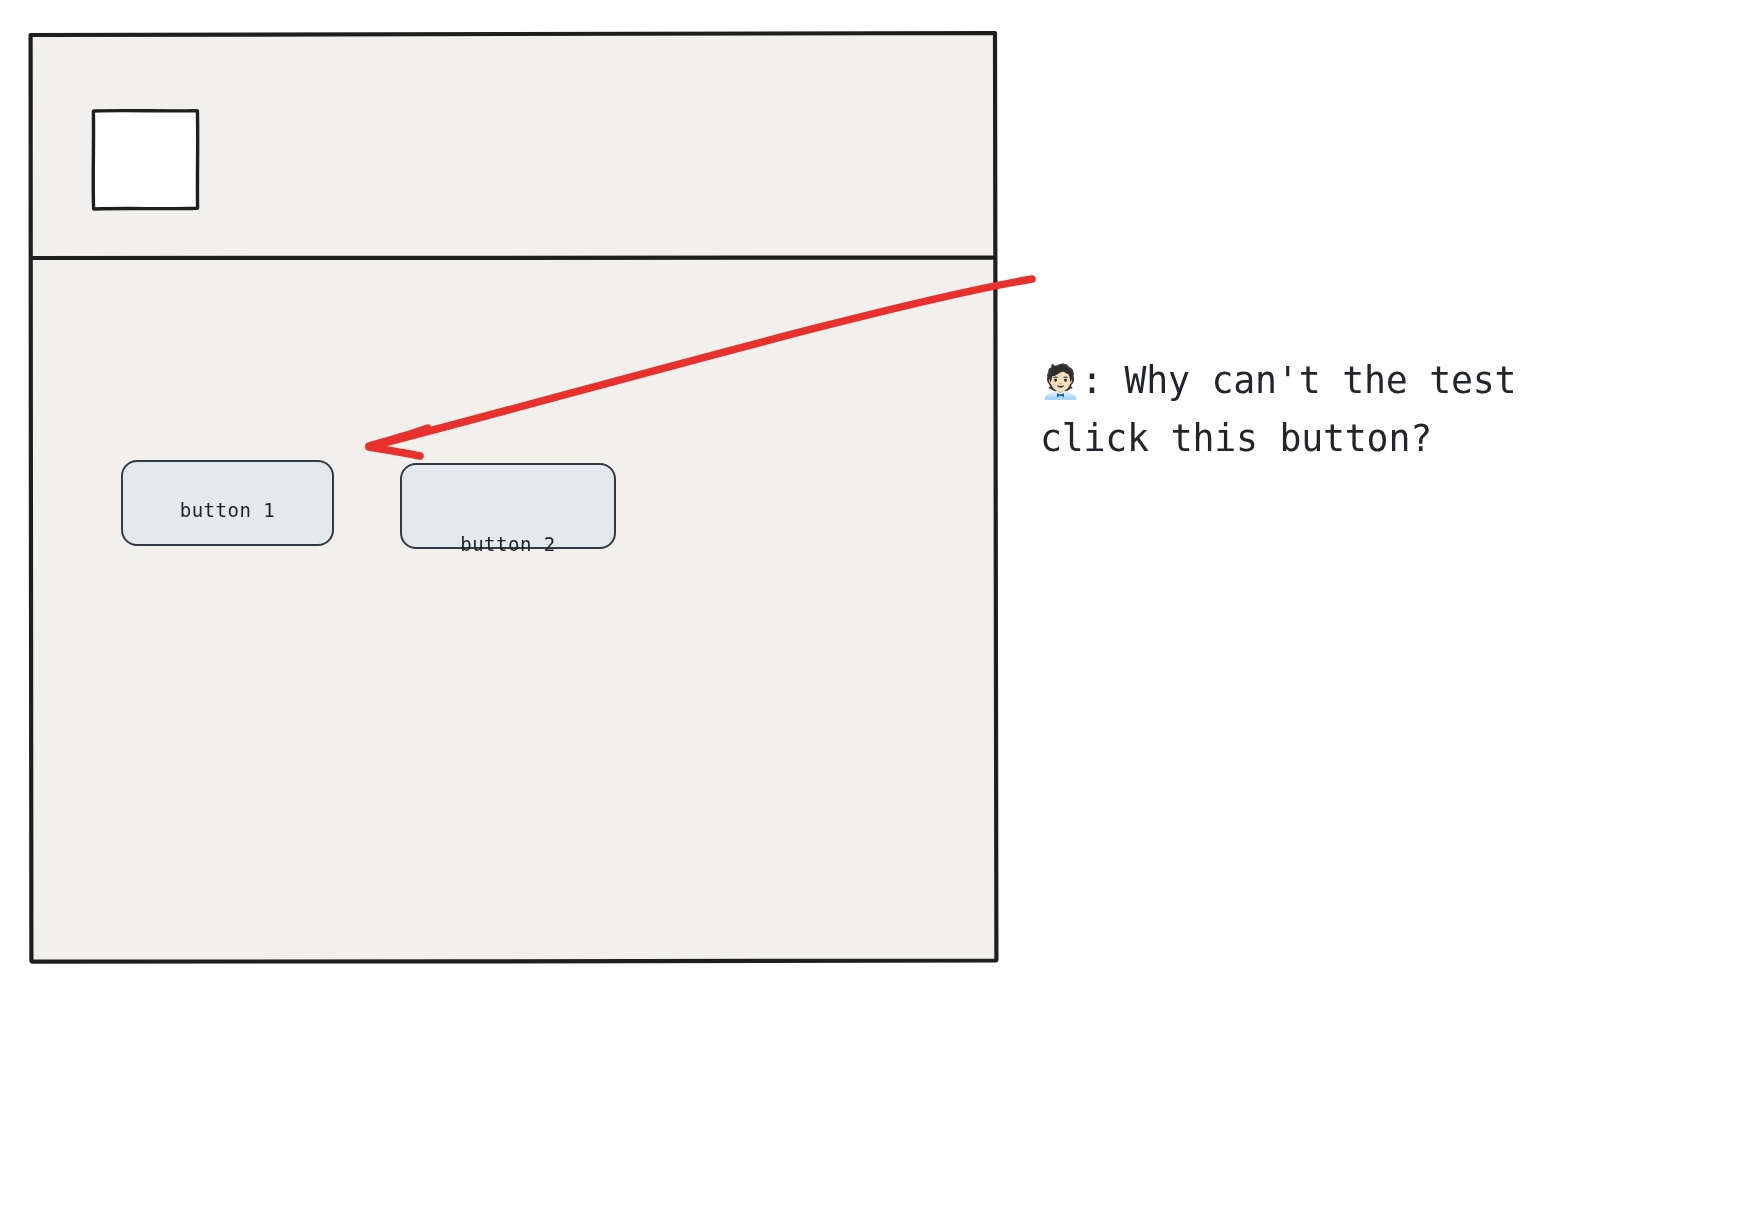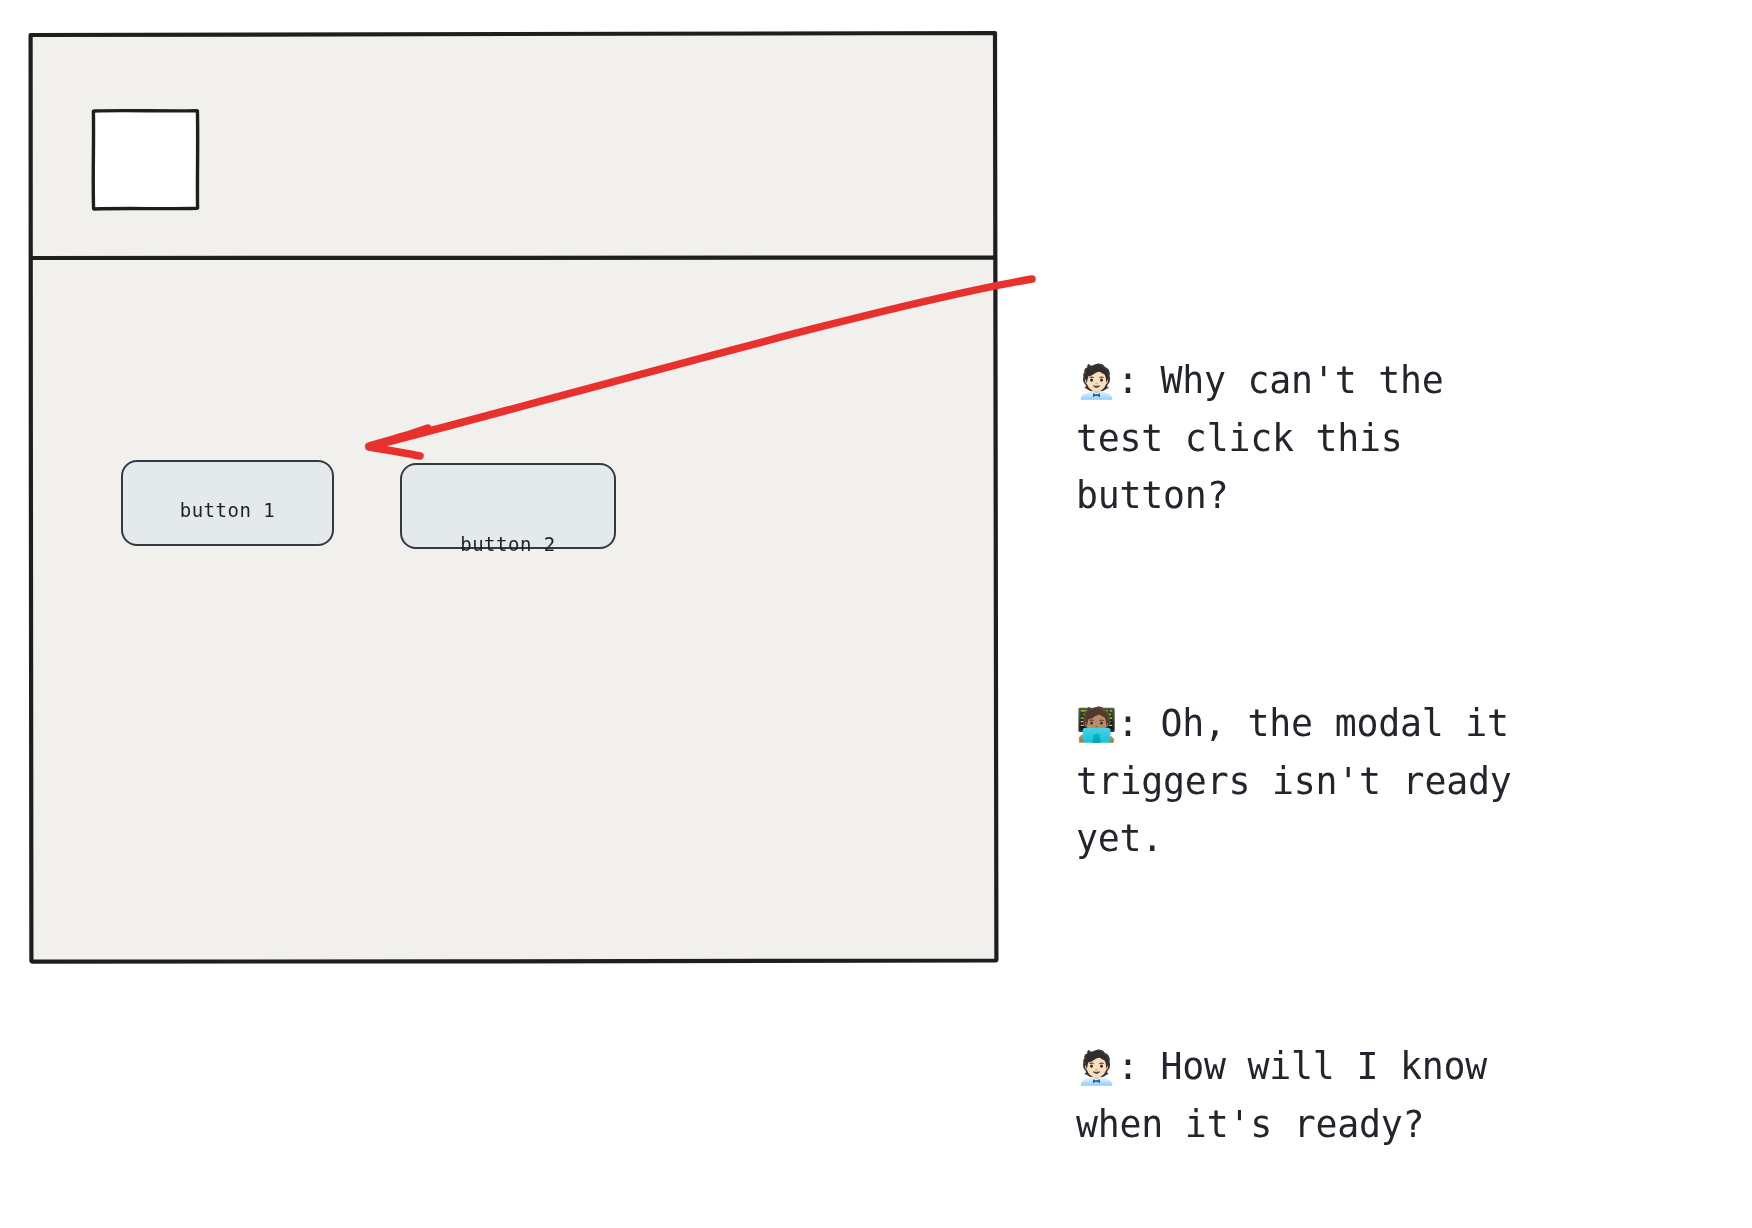--- a/index.html
+++ b/index.html
@@ -103,21 +103,21 @@
     top: 238px;
     width: 500px;
     font-family: "DejaVu Sans Mono", "Liberation Mono", monospace;
     font-size: 36.5px;
     line-height: 57px;
     color: #22262c;
     letter-spacing: -0.2px;
     white-space: pre-wrap;
     word-break: break-word;
   }
-  .chat-line { display: block; margin-left: 36px; }
+  .chat-line { display: block; }
   .chat-emoji {
     font-family: "DejaVu Sans", sans-serif;
     font-size: 33px;
   }
 </style>
 </head>
 <body>
 
 <div id="wireframe">
 
@@ -149,22 +149,20 @@
   <path class="arrow-stroke" d="M1032 279 C 880 305, 560 398, 372 446"></path>
 
   <path class="arrow-stroke" d="M369 446 C 390 440, 412 434, 428 428"></path>
 
   <path class="arrow-stroke" d="M369 447 C 387 450, 405 453, 420 456"></path>
 </svg>
 
 <div id="conversation">
   <span class="chat-line"><span class="chat-emoji">🧑🏻‍💼</span><span>: Why can't the test click this button?</span></span>
 
-  <span class="chat-line"><span class="chat-emoji">🧑🏽‍💻</span><span>: Oh, the modal it triggers isn't ready yet.</span></span>
 
-  <span class="chat-line"><span class="chat-emoji">🧑🏻‍💼</span><span>: How will I know when it's ready?</span></span>
 
   
 
   
 
   
 </div>
 
 </body></html>

